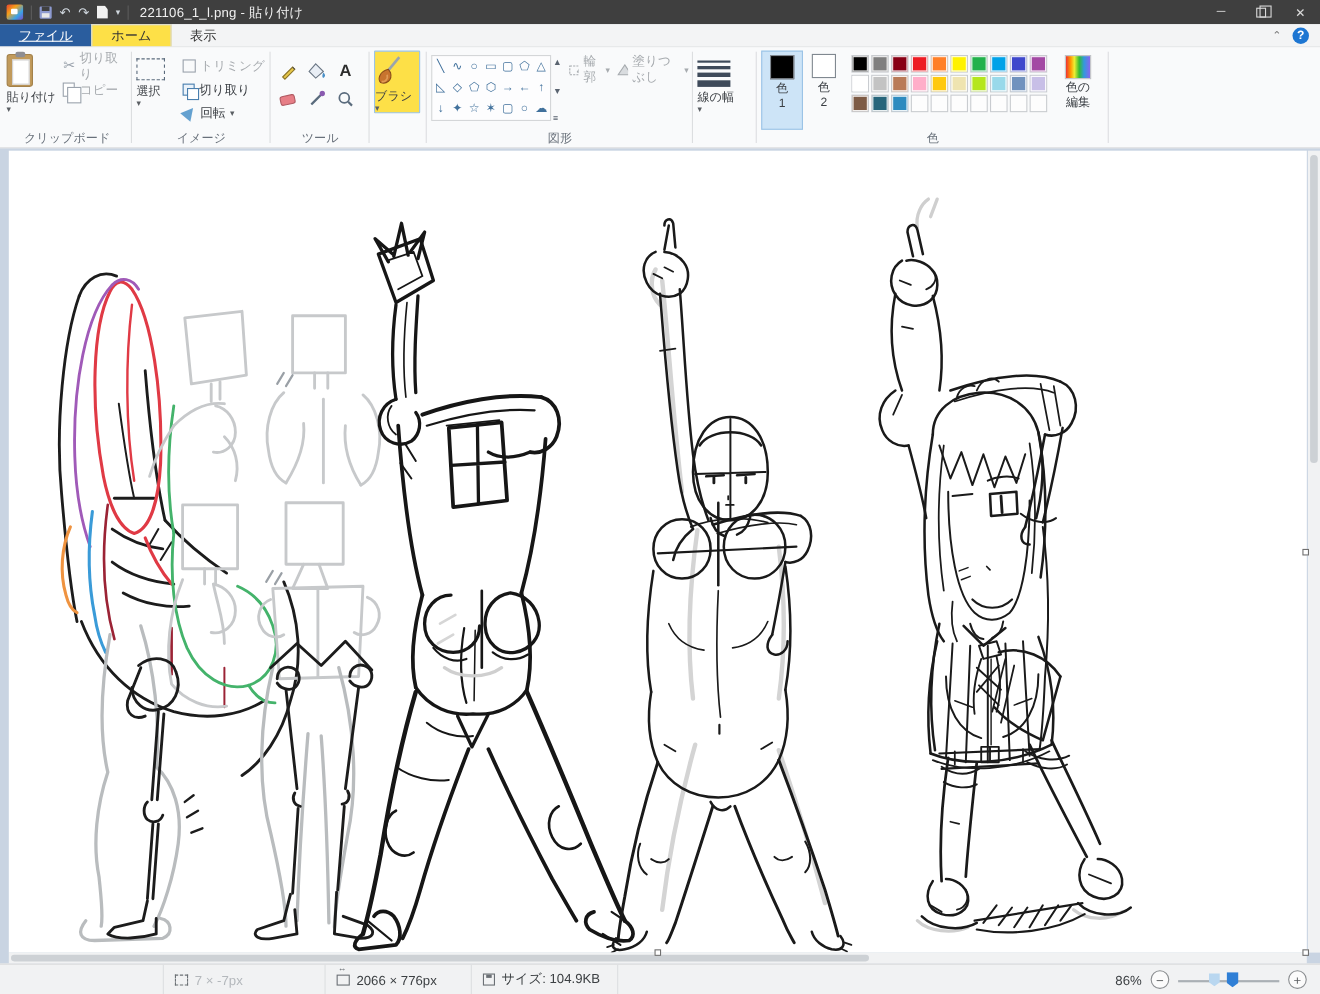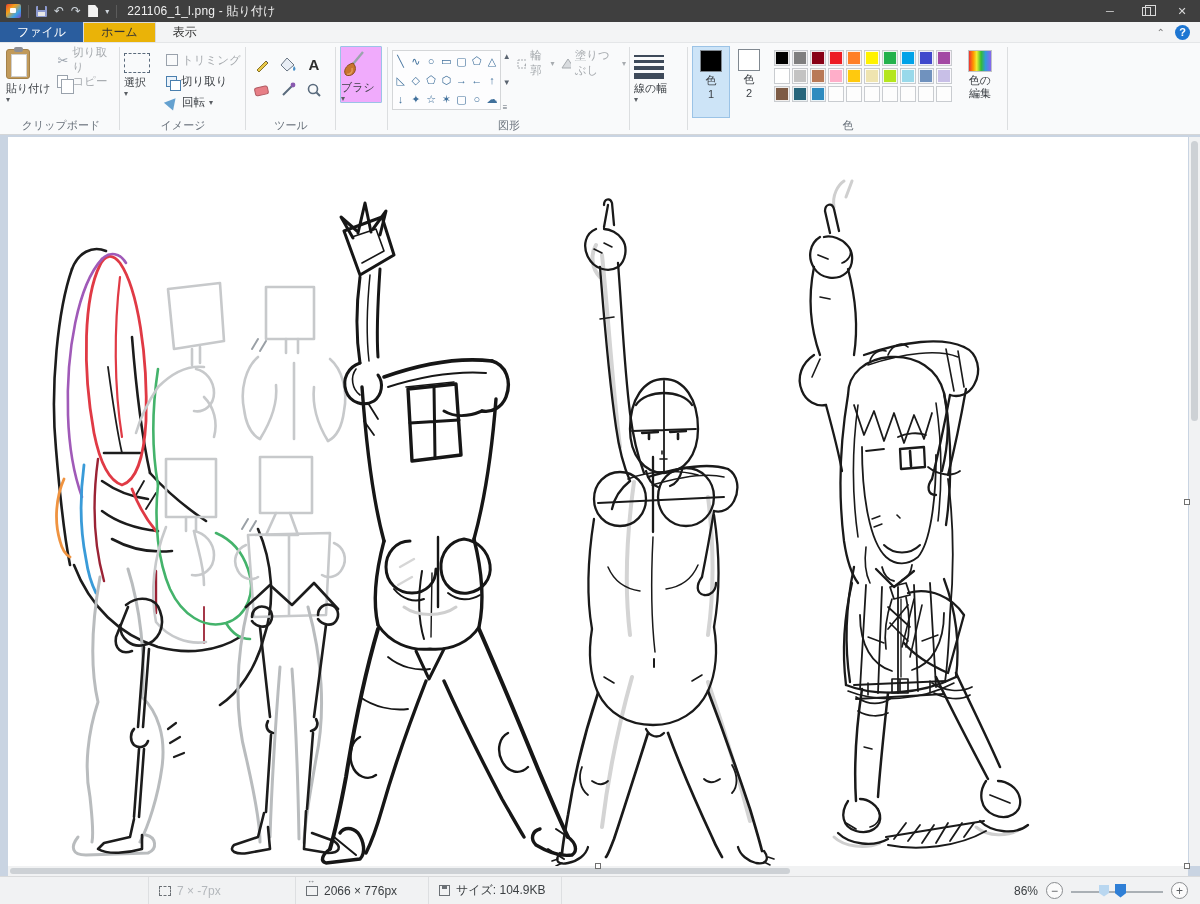--- a/index.html
+++ b/index.html
@@ -22,37 +22,37 @@
   .qat .vsep { width:1px; height:13px; background:#5c5c5c; }
   .title-text { margin-left:10px; font-size:12px; color:#f0f0f0; letter-spacing:.2px; }
   .winbtns { margin-left:auto; display:flex; height:22px; }
   .winbtn { width:36px; display:flex; align-items:center; justify-content:center; color:#d9d9d9; font-size:11px; }
   .winbtn .restore { width:9px; height:9px; border:1px solid #d9d9d9; position:relative; background:#3f3f3f;}
   .winbtn .restore::before { content:""; position:absolute; left:2px; top:-3px; width:9px; height:9px; border:1px solid #d9d9d9; }
 
   
   .tabrow { height:21px; background:#f3f4f5; display:flex; align-items:stretch; border-bottom:1px solid #e4e6e8; }
   .tab { padding:0 17px; font-size:12px; display:flex; align-items:center; color:#333; }
-  .tab.file { background:#2a5d9e; color:#fff; }
-  .tab.active { background:#eab308; border:1px solid #d8dadc; border-bottom:none; }
+  .tab.file { background:#2a5d9e; color:#fff;text-decoration:underline; }
+  .tab.active { background:#fde047; border:1px solid #d8dadc; border-bottom:none; }
   .tabrow-right { margin-left:auto; display:flex; align-items:center; gap:10px; padding-right:10px; }
   .chev { color:#7a7a7a; font-size:10px; }
   .helpbtn { width:15px; height:15px; border-radius:50%; background:#1d76d2; color:#fff; font-size:11px; font-weight:bold; display:flex; align-items:center; justify-content:center; }
 
   
   .ribbon { height:92px; background:#f9fafb; display:flex; align-items:stretch; border-bottom:1px solid #d4d6d8; padding-left:2px; position:relative; }
   .rgroup { position:relative; display:flex; flex-direction:column; padding:3px 4px 16px 4px; }
   .rgroup::after { content:""; position:absolute; right:0; top:4px; bottom:4px; width:1px; background:#dcdee0; }
   .rgroup-label { position:absolute; bottom:1px; left:0; right:0; text-align:center; font-size:11px; color:#68707a; }
   .rgroup-body { display:flex; flex:1; }
 
   .bigbtn { width:54px; display:flex; flex-direction:column; padding-top:3px; }
   .bigbtn .blabel { font-size:11px; color:#3b3f44; margin-top:2px; }
   .bigbtn .bcaret { font-size:8px; color:#5a5e63; line-height:7px;}
-  .bigbtn.selected { background:#f0abfc; border:1px solid #9bc3e6; border-radius:1px; }
+  .bigbtn.selected { background:#fde047; border:1px solid #9bc3e6; border-radius:1px; }
 
   .smallcol { display:flex; flex-direction:column; justify-content:flex-start; gap:3px; padding-top:5px; }
   .smallbtn { display:flex; align-items:center; gap:4px; font-size:11.5px; color:#3b3f44; height:18px; }
   .smallbtn.disabled { color:#a7abaf; }
   .smallbtn .mini { flex:0 0 auto; }
 
   
   .clipboard-ic { width:24px; height:30px; background:#c19a5b; border-radius:3px; position:relative; border:1px solid #a3814a;}
   .clipboard-ic::before { content:""; position:absolute; left:7px; top:-3px; width:9px; height:5px; background:#8e8e93; border-radius:2px;}
   .clipboard-ic::after { content:""; position:absolute; left:4px; top:4px; width:14px; height:21px; background:#fff; border:1px solid #d0d0d0;}

